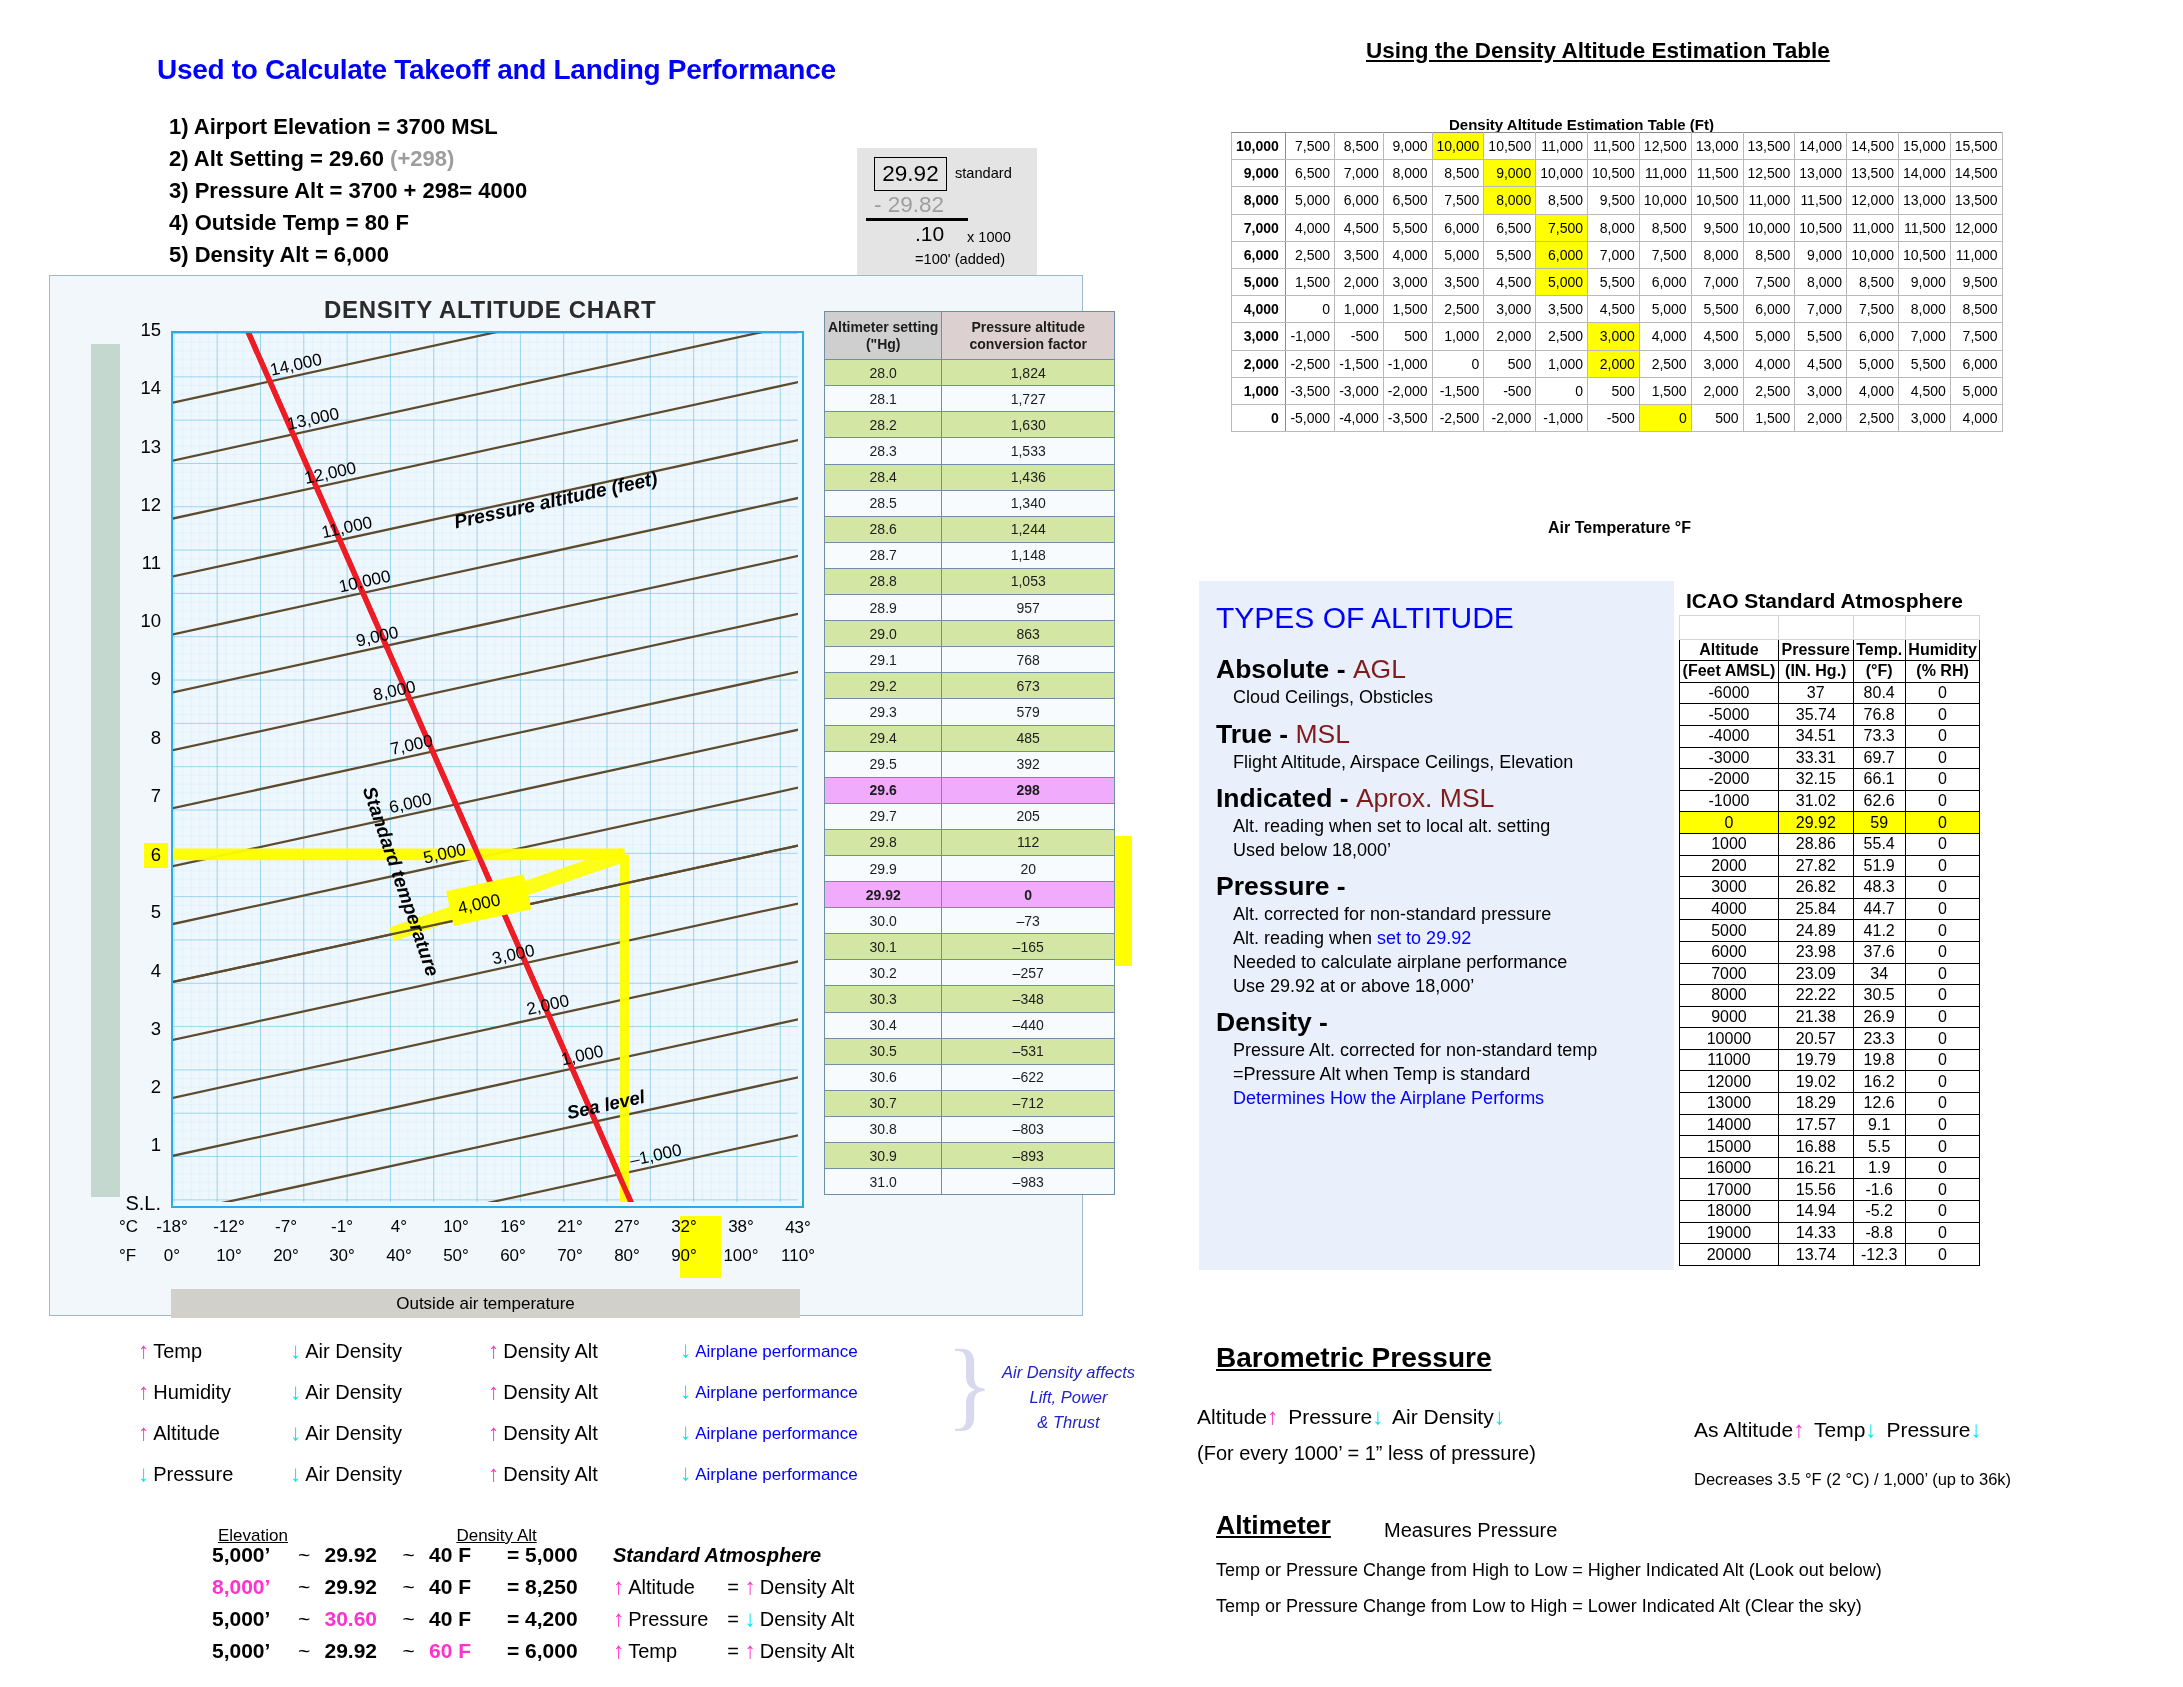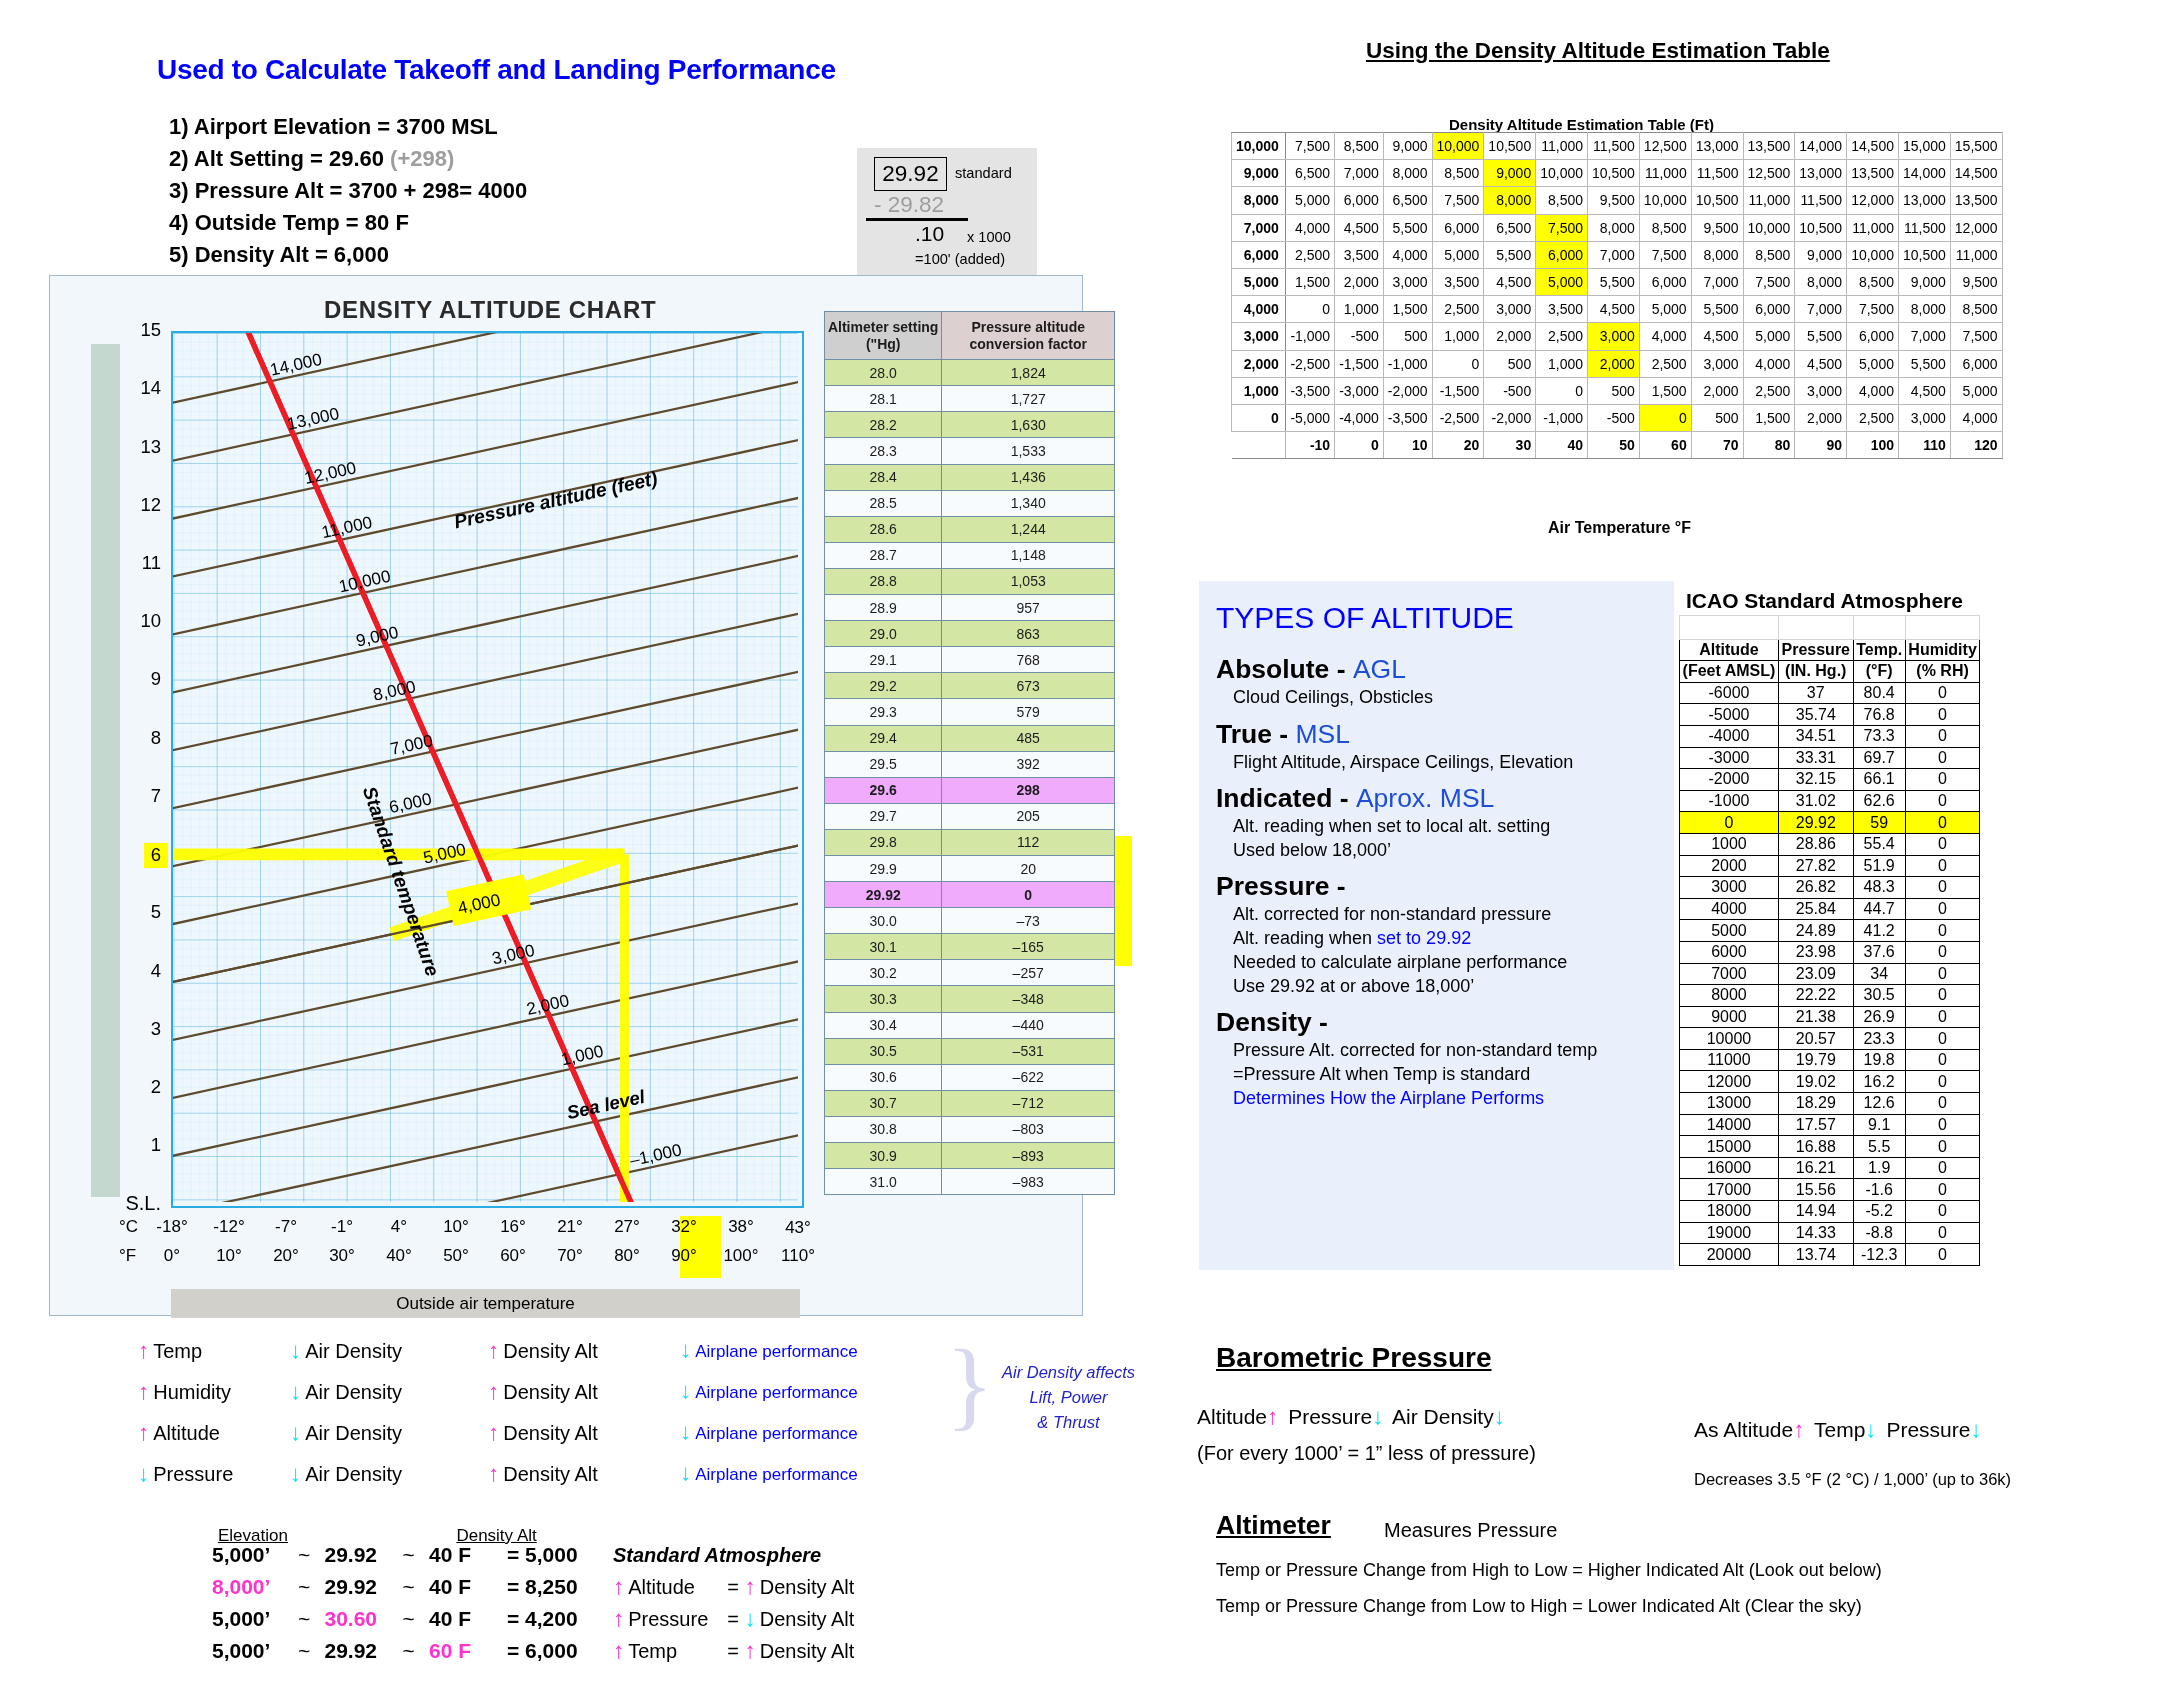--- a/index.html
+++ b/index.html
@@ -87,21 +87,21 @@
   #est-table td.ch{font-weight:bold;text-align:right;border-top:1.3px solid #8a8a8a;}
   #est-table td.blank{border:none;background:transparent;}
   #est-table td.hl{background:#ffff00;}
   #est-table tr.first td{border-top:1.3px solid #8a8a8a;}
   #est-table tr.last td{border-bottom:1.3px solid #8a8a8a;}
 
   
   #types-box{left:1199px;top:581px;width:475px;height:689px;background:#eaf0fb;}
   #types-title{left:1216px;top:601px;font-size:30px;color:#0000ff;}
   .ty-h{font-size:26.5px;font-weight:bold;}
-  .ty-h .acc{color:#1d4ed8;font-weight:normal;}
+  .ty-h .acc{color:#7f1d1d;font-weight:normal;}
   .ty-s{font-size:18px;line-height:24px;margin-left:17px;}
   .ty-s .blue2{color:#0000ff;margin-top:28px;}
 
   
   #icao-title{left:1686px;top:589px;font-size:21px;font-weight:bold;}
   #icao-table{left:1679px;top:615px;border-collapse:collapse;}
   #icao-table td{border:1.3px solid #000;font-size:16px;text-align:center;padding:1.3px 2.6px;height:18px;}
   #icao-table td.hd{font-weight:bold;}
   #icao-table tr.hl td{background:#ffff00;}
   #icao-table td.pad{border:0.7px solid #d5d5d5;height:20px;}
@@ -651,37 +651,20 @@
         <td>-1,000</td>
         <td>-500</td>
         <td class="hl">0</td>
         <td>500</td>
         <td>1,500</td>
         <td>2,000</td>
         <td>2,500</td>
         <td>3,000</td>
         <td>4,000</td>
       </tr>
-      <tr class="last">
-        <td class="blank"></td>
-        <td class="ch">-10</td>
-        <td class="ch">0</td>
-        <td class="ch">10</td>
-        <td class="ch">20</td>
-        <td class="ch">30</td>
-        <td class="ch">40</td>
-        <td class="ch">50</td>
-        <td class="ch">60</td>
-        <td class="ch">70</td>
-        <td class="ch">80</td>
-        <td class="ch">90</td>
-        <td class="ch">100</td>
-        <td class="ch">110</td>
-        <td class="ch">120</td>
-      </tr>
     </tbody>
   </table>
 <div class="abs" id="est-xlabel">Air Temperature °F</div>
 
 <div class="abs" id="types-box"></div>
 <div class="abs" id="types-title">TYPES OF ALTITUDE</div>
 <div class="abs" id="types-list" style="left:1216px;top:645px;width:450px;">
     <div class="ty-h" style="margin-top: 9.3px;"><span>Absolute - </span><span class="acc">AGL</span></div>
     <div class="ty-s"><span>Cloud Ceilings, Obsticles</span></div>
     <div class="ty-h" style="margin-top: 9.3px;"><span>True - </span><span class="acc">MSL</span></div>

